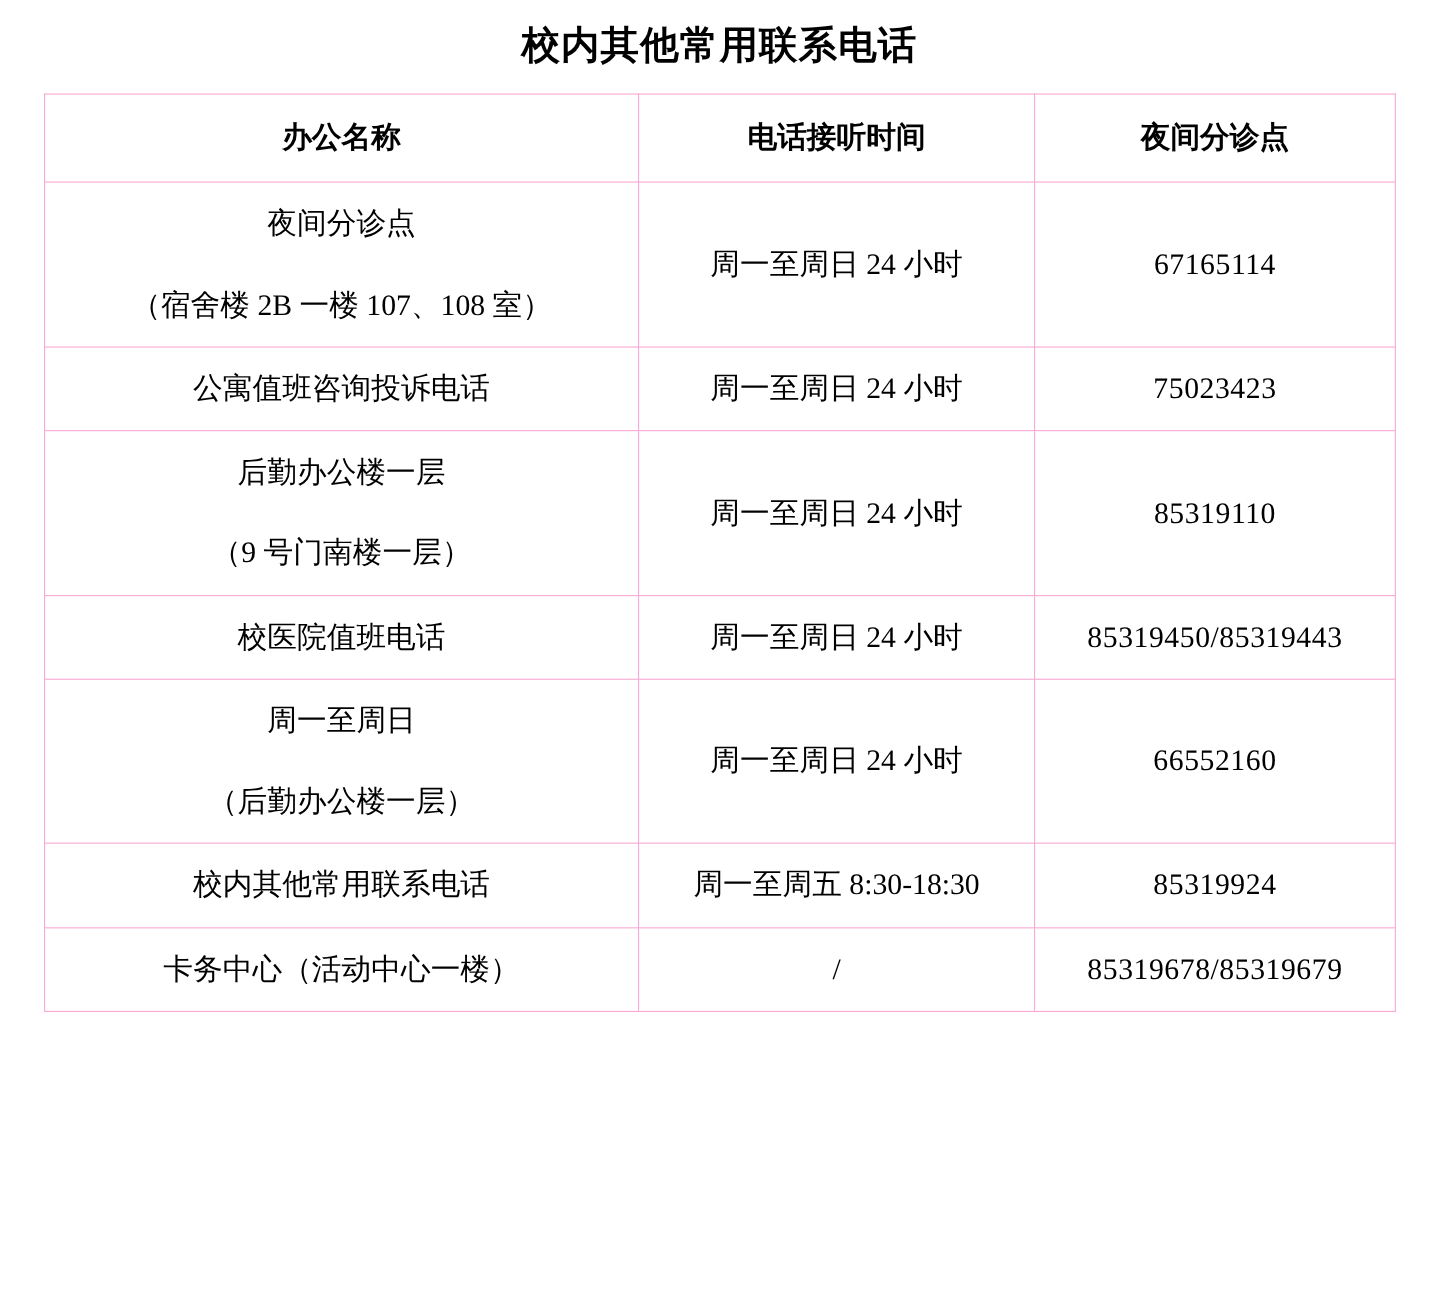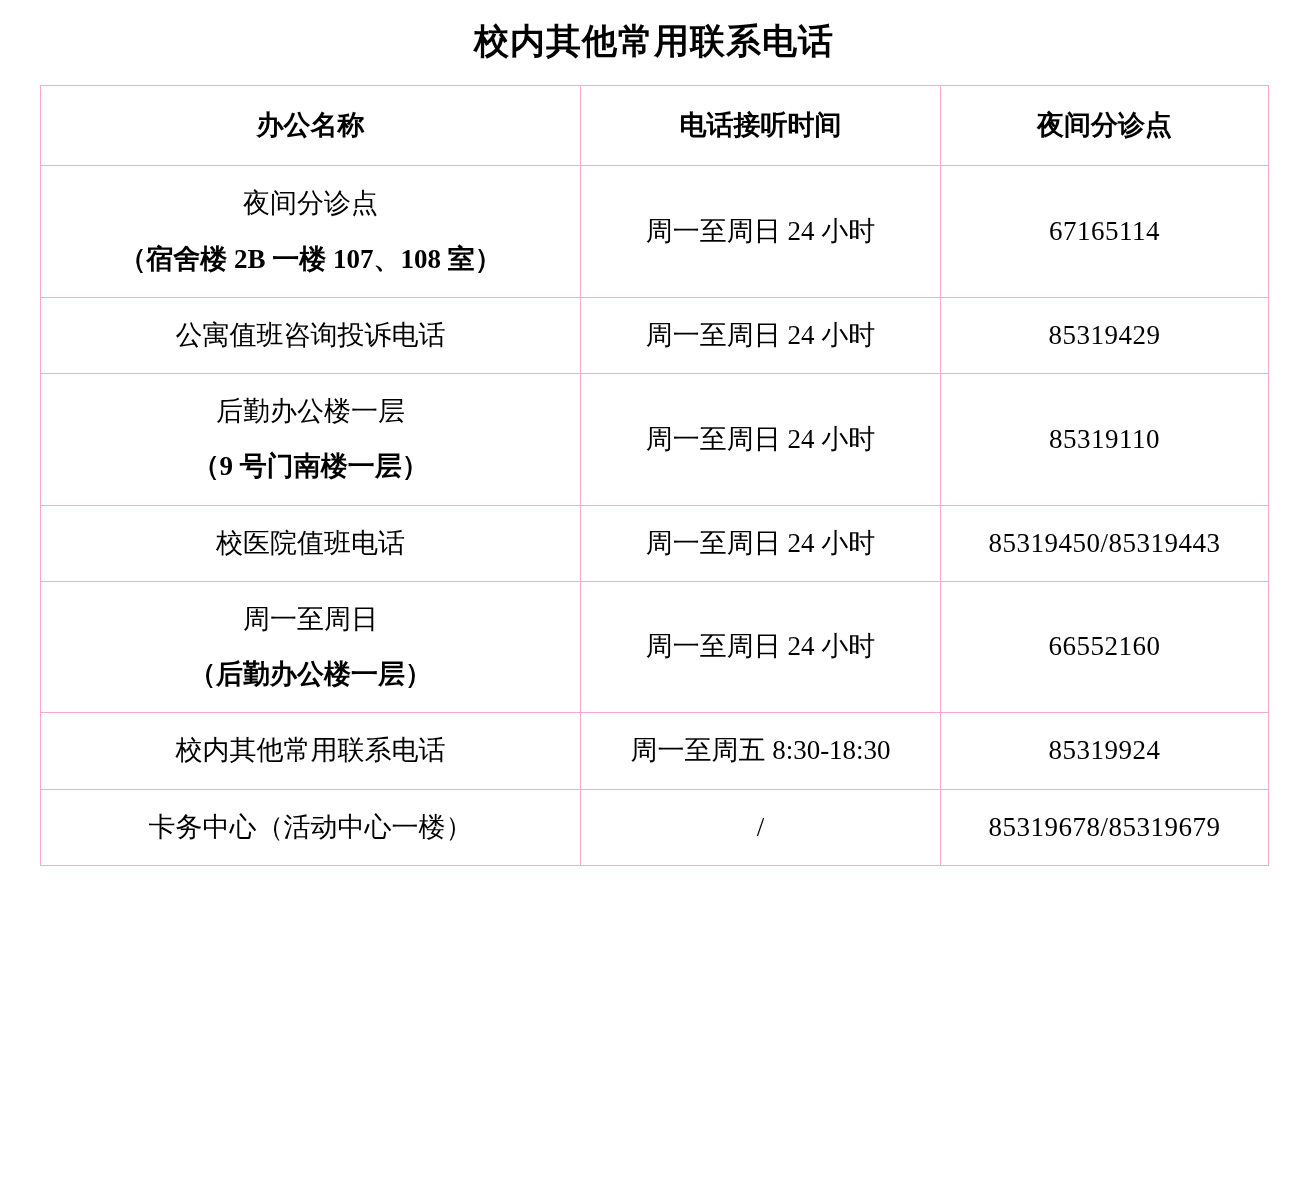--- a/index.html
+++ b/index.html
@@ -58,22 +58,21 @@
     font-weight: normal;
   }
   col.c-office { width: 540px; }
   col.c-time   { width: 360px; }
   col.c-phone  { width: 328px; }
   .cell-line {
     display: block;
     white-space: nowrap;
   }
   .cell-line + .cell-line {
-    margin-top: 8px;
-    font-weight: bold;
+    margin-top: 26px;
   }
   td.time-cell, td.phone-cell {
     font-size: 27px;
   }
   td.phone-cell {
     letter-spacing: 0.5px;
   }
   .wrap-line {
     display: block;
     white-space: normal;
@@ -116,21 +115,21 @@
         </tr>
 
         <tr>
           <td class="office-cell">
             <span class="cell-line">公寓值班咨询投诉电话</span>
           </td>
           <td class="time-cell">
             <span class="cell-line">周一至周日 24 小时</span>
           </td>
           <td class="phone-cell">
-            <span class="cell-line">85319429</span>
+            <span class="cell-line">75023423</span>
           </td>
         </tr>
 
         <tr>
           <td class="office-cell">
             <span class="cell-line">后勤办公楼一层</span>
             <span class="cell-line">（9 号门南楼一层）</span>
           </td>
           <td class="time-cell">
             <span class="cell-line">周一至周日 24 小时</span>

